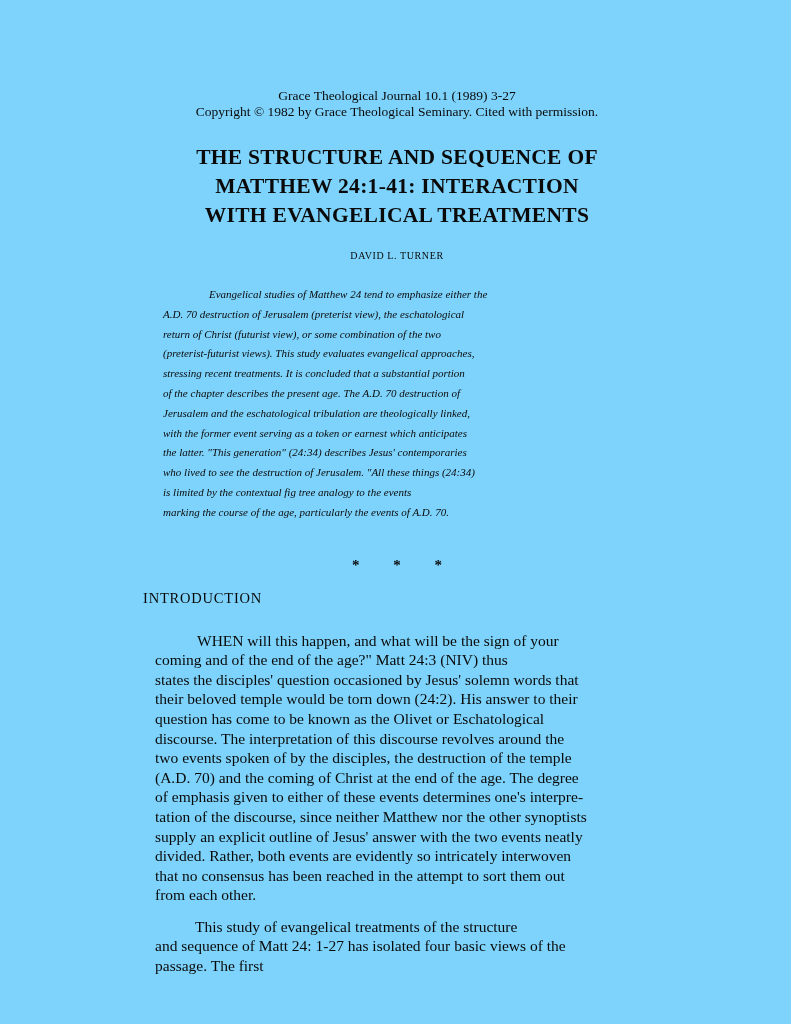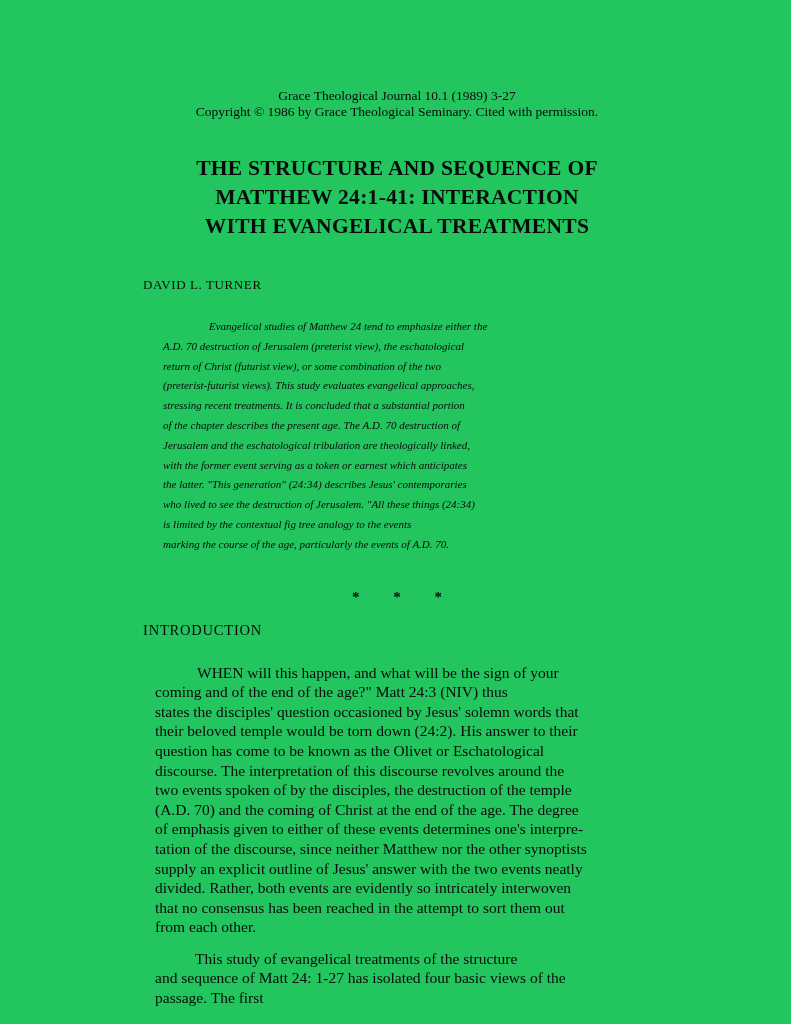--- a/index.html
+++ b/index.html
@@ -4,48 +4,48 @@
 <style>
   html, body {
     margin: 0;
     padding: 0;
     background: #ffffff;
   }
   .page {
     position: relative;
     width: 791px;
     height: 1024px;
-    background: #22c55e;
+    background: #7dd3fc;
     color: #0a0a0a;
     font-family: "Liberation Serif", serif;
     box-sizing: border-box;
     padding: 88px 140px 0 143px;
     overflow: hidden;
   }
   .content {
     width: 508px;
   }
   .page-header {
     text-align: center;
     font-size: 13.5px;
     line-height: 16px;
   }
   .article-title {
-    margin: 34px 0 0 0;
+    margin: 23px 0 0 0;
     font-size: 21.5px;
     line-height: 29px;
     font-weight: bold;
     text-align: center;
     letter-spacing: 0.3px;
     white-space: pre-line;
   }
   .article-author {
-    margin-top: 36px;
-    font-size: 13px;
-    text-align: left;
+    margin-top: 20px;
+    font-size: 10px;
+    text-align: center;
     letter-spacing: 0.6px;
   }
   .abstract {
     margin: 24px 0 0 20px;
     font-size: 11px;
     font-style: italic;
     line-height: 19.8px;
     text-indent: 46px;
     white-space: pre-line;
   }
@@ -78,21 +78,21 @@
   }
 </style>
 </head>
 <body>
 
 <div class="page">
   <div class="content">
 
     <header class="page-header">
       <div>Grace Theological Journal 10.1 (1989) 3-27</div>
-      <div>Copyright © 1986 by Grace Theological Seminary.  Cited with permission.</div>
+      <div>Copyright © 1982 by Grace Theological Seminary.  Cited with permission.</div>
     </header>
 
     <h1 class="article-title">THE STRUCTURE AND SEQUENCE OF
 MATTHEW 24:1-41: INTERACTION
 WITH EVANGELICAL TREATMENTS</h1>
 
     <div class="article-author">DAVID L. TURNER</div>
 
     <p class="abstract">Evangelical studies of Matthew 24 tend to emphasize either the
 A.D. 70 destruction of Jerusalem (preterist view), the eschatological

